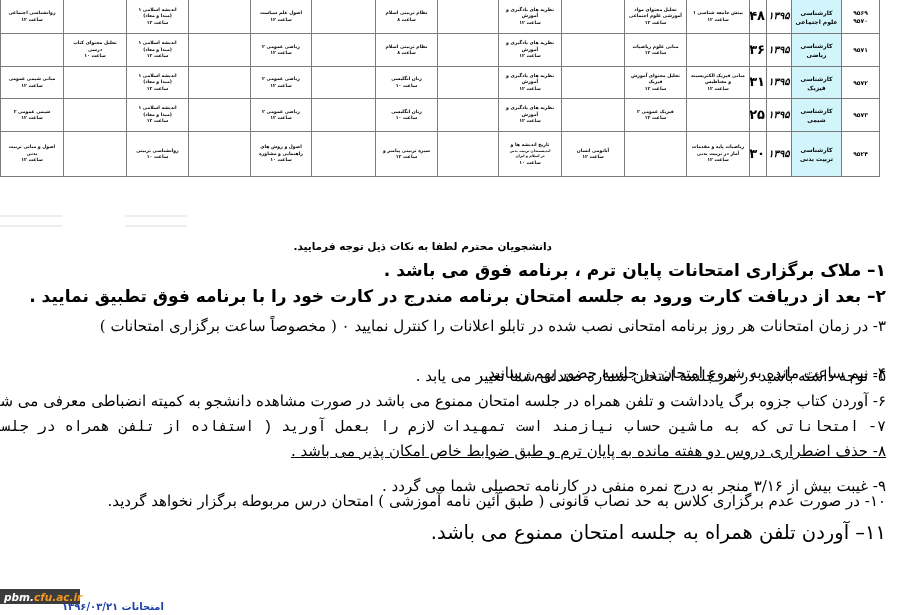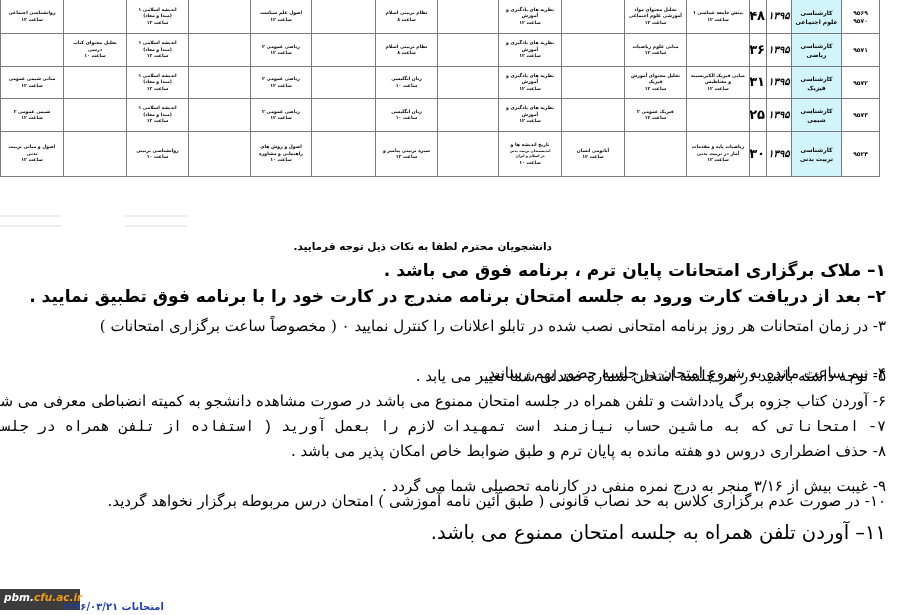--- a/index.html
+++ b/index.html
@@ -28,21 +28,21 @@
 
   .notes { position:absolute; right:14px; top:236px; width:880px; direction:rtl; text-align:right; }
   .notes .heading { position:absolute; right:0; top:4px; width:880px; text-align:right;
     font-size:10.5px; font-weight:bold; padding-right:334px; box-sizing:border-box; }
   .note { position:absolute; right:0; white-space:nowrap; }
   .note.big { font-weight:bold; font-size:17px;text-align:center; }
   .note.small { font-family:"DejaVu Serif", serif; font-size:15px; }
   .note.huge { font-weight:normal; font-size:19.5px; }
 
   .footer { position:absolute; left:0; top:589px; }
-  .logo { position:absolute; left:0; top:0; width:80px; height:21px; background:#3c3c3c;
+  .logo { position:absolute; left:0; top:0; width:80px; height:15px; background:#3c3c3c;
     font-size:10.5px; font-weight:bold; font-style:italic; line-height:17px; padding-left:4px; box-sizing:border-box; white-space:nowrap; }
   .logo .w { color:#ffffff; }
   .logo .o { color:#f39a1e; }
   .footer-caption { position:absolute; left:62px; top:12px; font-size:10px; color:#1f3fa8; white-space:nowrap; direction:rtl; font-weight:bold; }
 </style>
 </head>
 <body>
 
 <div class="table-wrap">
   <table class="sched">
@@ -311,21 +311,21 @@
 
 <div class="notes">
   <div class="heading">دانشجویان محترم لطفا به نکات ذیل توجه فرمایید.</div>
   <div class="note big" style="top:24px;">۱– ملاک برگزاری امتحانات پایان ترم ، برنامه فوق می باشد .</div>
   <div class="note big" style="top:50px;">۲– بعد از دریافت کارت ورود به جلسه امتحان برنامه مندرج در کارت خود را با برنامه فوق تطبیق نمایید .</div>
   <div class="note small" style="top:81px;">۳- در زمان امتحانات هر روز برنامه امتحانی نصب شده در تابلو اعلانات را کنترل نمایید ۰ ( مخصوصاً ساعت برگزاری امتحانات )</div>
   <div class="note small" style="top:92px;margin-top:36px;">۴- نیم ساعت مانده به شروع امتحان در جلسه حضور بهم رسانید .</div>
   <div class="note small" style="top:131px;">۵- توجه داشته باشید در هر جلسه امتحان شماره صندلی شما تغییر می یابد .</div>
   <div class="note small" style="top:156px;">۶- آوردن کتاب   جزوه  برگ یادداشت و تلفن همراه در جلسه امتحان ممنوع می باشد در صورت مشاهده دانشجو به کمیته انضباطی معرفی می شود .</div>
   <div class="note small" style="top:181px;font-family:Liberation Mono, monospace;">۷- امتحاناتی که به ماشین حساب نیازمند است تمهیدات لازم را بعمل آورید ( استفاده از تلفن همراه در جلسه امتحان بعنوان ماشین حساب ممنوع می باشد )</div>
-  <div class="note small" style="top:206px;">۸- حذف اضطراری دروس دو هفته مانده به پایان ترم و طبق ضوابط  خاص امکان پذیر می باشد .</div>
+  <div class="note small" style="top:206px;text-decoration:underline;">۸- حذف اضطراری دروس دو هفته مانده به پایان ترم و طبق ضوابط  خاص امکان پذیر می باشد .</div>
   <div class="note small" style="top:241px;">۹- غیبت بیش از ۳/۱۶ منجر به درج نمره منفی در کارنامه  تحصیلی شما می گردد .</div>
   <div class="note small" style="top:256px;">۱۰- در صورت عدم برگزاری کلاس به حد نصاب قانونی ( طبق آئین نامه آموزشی ) امتحان درس مربوطه برگزار نخواهد گردید.</div>
   <div class="note huge" style="top:285px;">۱۱– آوردن تلفن همراه به جلسه امتحان ممنوع می باشد.</div>
 </div>
 
 <div class="footer">
   <div class="logo">
     <span class="w">pbm.</span><span class="o">cfu.ac.ir</span>
   </div>
   <div class="footer-caption">امتحانات ۱۳۹۶/۰۳/۲۱</div>

